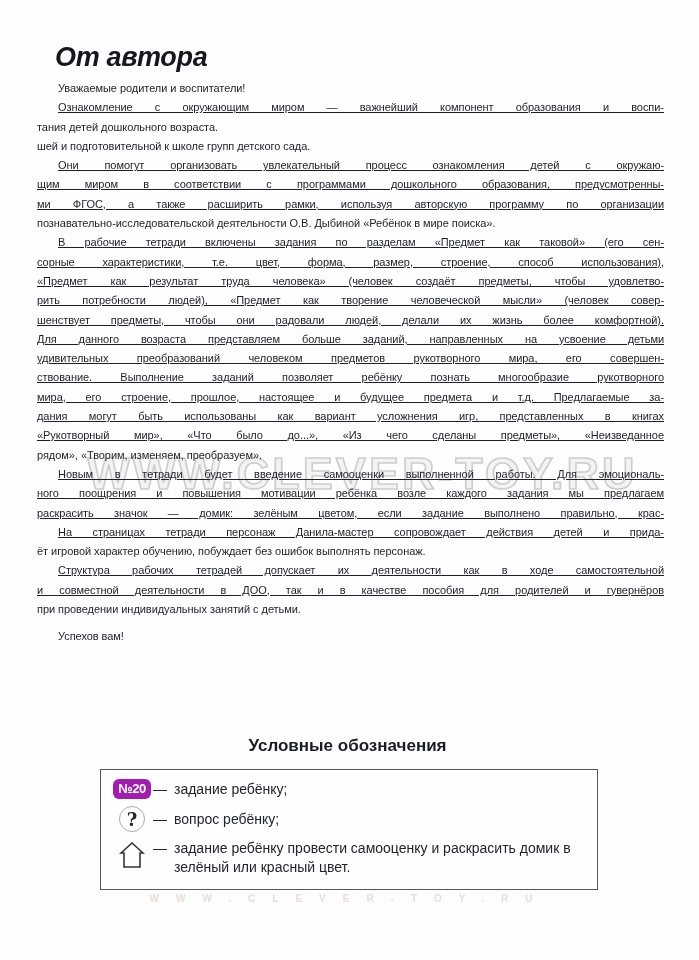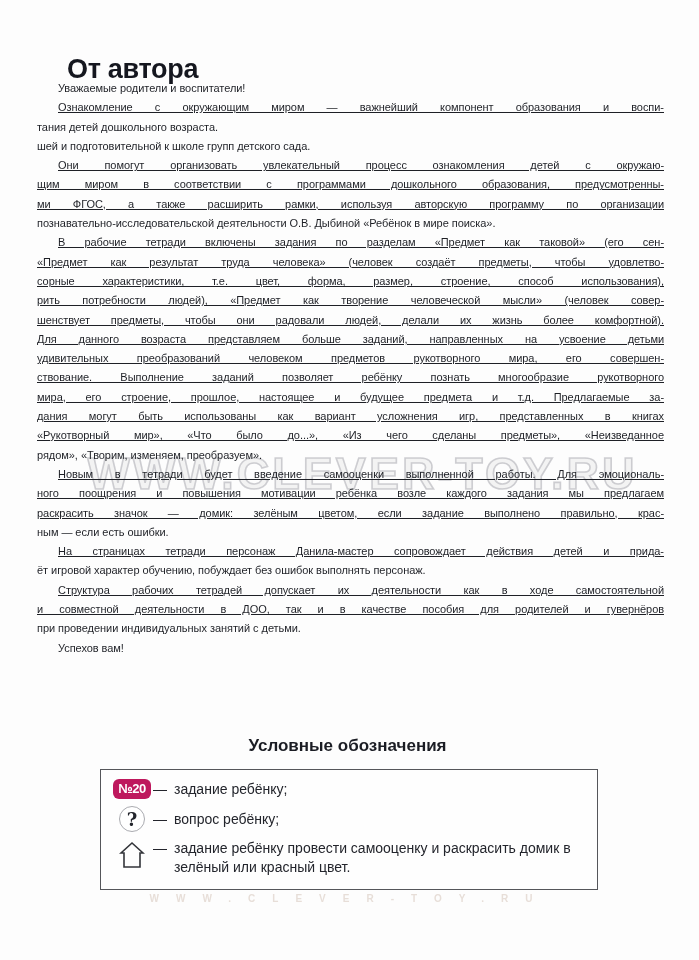--- a/index.html
+++ b/index.html
@@ -5,32 +5,32 @@
   html,body{margin:0;padding:0;background:#ffffff;}
   .page{
     position:relative;
     width:699px;height:960px;
     background:#fdfdfd;
     overflow:hidden;
     font-family:"Liberation Sans","DejaVu Sans",sans-serif;
     color:#1e2026;
   }
   .page-title{
-    position:absolute;left:55px;top:42px;margin:12px;
-    font-size:27px;font-weight:bold;letter-spacing:-0.3px;color:#15171f;
+    position:absolute;left:55px;top:42px;margin:0;
+    font-size:27px;font-weight:bold;letter-spacing:-0.3px;color:#15171f;font-style:italic;
   }
   .body-text{
     position:absolute;left:37px;top:79px;width:627px;
     font-size:11px;line-height:19.3px;letter-spacing:-0.05px;
   }
   .para{margin:0;padding:0;}
   .para .line{white-space:normal;}
   .para .line.first{text-indent:21px;}
   .para .line.just{text-align:justify;text-align-last:justify;text-decoration:underline;}
-  .para.closing{}
+  .para.closing{margin-top:8px;}
   .watermark{
     position:absolute;left:30px;right:4px;top:448px;
     font-size:45px;font-weight:bold;letter-spacing:3px;
     text-align:center;
     color:rgba(190,190,195,0.16);
     -webkit-text-stroke:1.6px rgba(170,170,176,0.55);
     white-space:nowrap;
     pointer-events:none;
   }
   .watermark-bottom{
@@ -51,21 +51,21 @@
     border:1.5px solid #55565a;
     background:#fefefe;
     padding:9px 8px 9px 10px;
   }
   .legend-row{display:flex;align-items:center;margin-bottom:7px;}
   .legend-row.top{align-items:flex-start;}
   .icon-cell{
     width:42px;min-width:42px;display:flex;justify-content:center;align-items:center;
   }
   .badge{
-    background:#be185d;color:#ffffff;border-radius:6px;
+    background:#a21caf;color:#ffffff;border-radius:6px;
     font-size:13px;font-weight:bold;letter-spacing:-0.5px;
     padding:3px 5px 4px 5px;line-height:1;
   }
   .qcircle{
     width:24px;height:24px;border:1.5px solid #aaabb0;border-radius:50%;
     display:flex;align-items:center;justify-content:center;
     font-size:18px;font-weight:bold;color:#23252c;background:#fff;
     font-family:"DejaVu Serif","Liberation Serif",serif;
   }
   .legend-text{
@@ -95,37 +95,36 @@
         <div class="line">шей и подготовительной к школе групп детского сада.</div>
       </div>
       <div class="para">
         <div class="line first just">Они помогут организовать увлекательный процесс ознакомления детей с окружаю-</div>
         <div class="line just">щим миром в соответствии с программами дошкольного образования, предусмотренны-</div>
         <div class="line just">ми ФГОС, а также расширить рамки, используя авторскую программу по организации</div>
         <div class="line">познавательно-исследовательской деятельности О.В. Дыбиной «Ребёнок в мире поиска».</div>
       </div>
       <div class="para">
         <div class="line first just">В рабочие тетради включены задания по разделам «Предмет как таковой» (его сен-</div>
+        <div class="line just">сорные характеристики, т.е. цвет, форма, размер, строение, способ использования),</div>
         <div class="line just">«Предмет как результат труда человека» (человек создаёт предметы, чтобы удовлетво-</div>
-        <div class="line just">сорные характеристики, т.е. цвет, форма, размер, строение, способ использования),</div>
         <div class="line just">рить потребности людей), «Предмет как творение человеческой мысли» (человек совер-</div>
         <div class="line just">шенствует предметы, чтобы они радовали людей, делали их жизнь более комфортной).</div>
         <div class="line just">Для данного возраста представляем больше заданий, направленных на усвоение детьми</div>
         <div class="line just">удивительных преобразований человеком предметов рукотворного мира, его совершен-</div>
         <div class="line just">ствование. Выполнение заданий позволяет ребёнку познать многообразие рукотворного</div>
         <div class="line just">мира, его строение, прошлое, настоящее и будущее предмета и т.д. Предлагаемые за-</div>
         <div class="line just">дания могут быть использованы как вариант усложнения игр, представленных в книгах</div>
         <div class="line just">«Рукотворный мир», «Что было до...», «Из чего сделаны предметы», «Неизведанное</div>
         <div class="line">рядом», «Творим, изменяем, преобразуем».</div>
       </div>
       <div class="para">
         <div class="line first just">Новым в тетради будет введение самооценки выполненной работы. Для эмоциональ-</div>
         <div class="line just">ного поощрения и повышения мотивации ребёнка возле каждого задания мы предлагаем</div>
         <div class="line just">раскрасить значок — домик: зелёным цветом, если задание выполнено правильно, крас-</div>
-        <div class="line">ным — если есть ошибки.</div>
       </div>
       <div class="para">
         <div class="line first just">На страницах тетради персонаж Данила-мастер сопровождает действия детей и прида-</div>
         <div class="line">ёт игровой характер обучению, побуждает без ошибок выполнять персонаж.</div>
       </div>
       <div class="para">
         <div class="line first just">Структура рабочих тетрадей допускает их деятельности как в ходе самостоятельной</div>
         <div class="line just">и совместной деятельности в ДОО, так и в качестве пособия для родителей и гувернёров</div>
         <div class="line">при проведении индивидуальных занятий с детьми.</div>
       </div>

